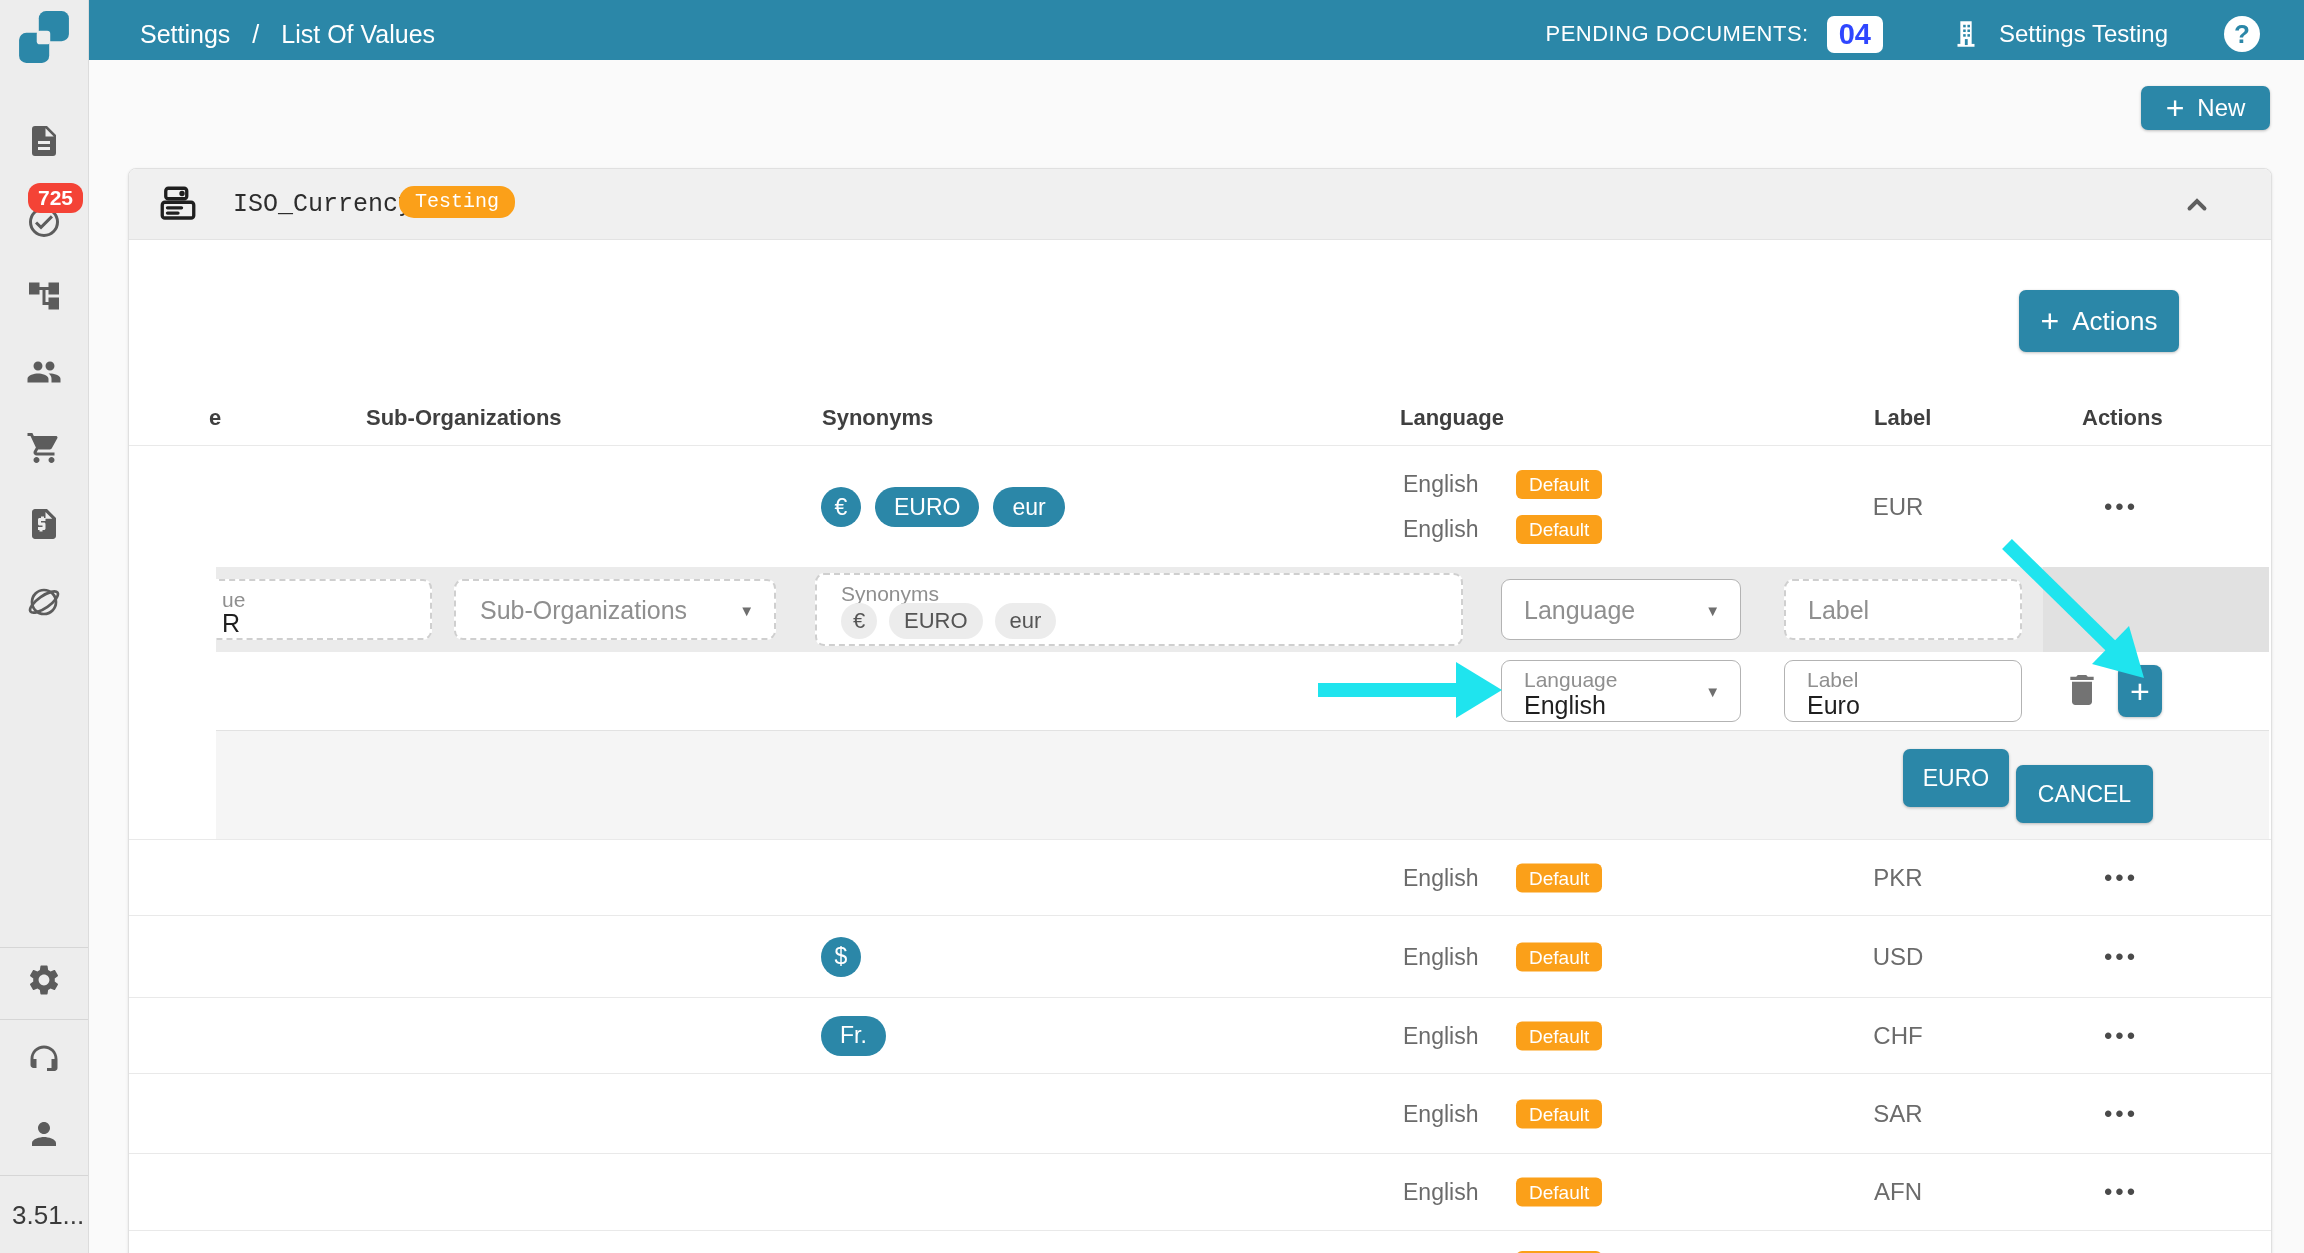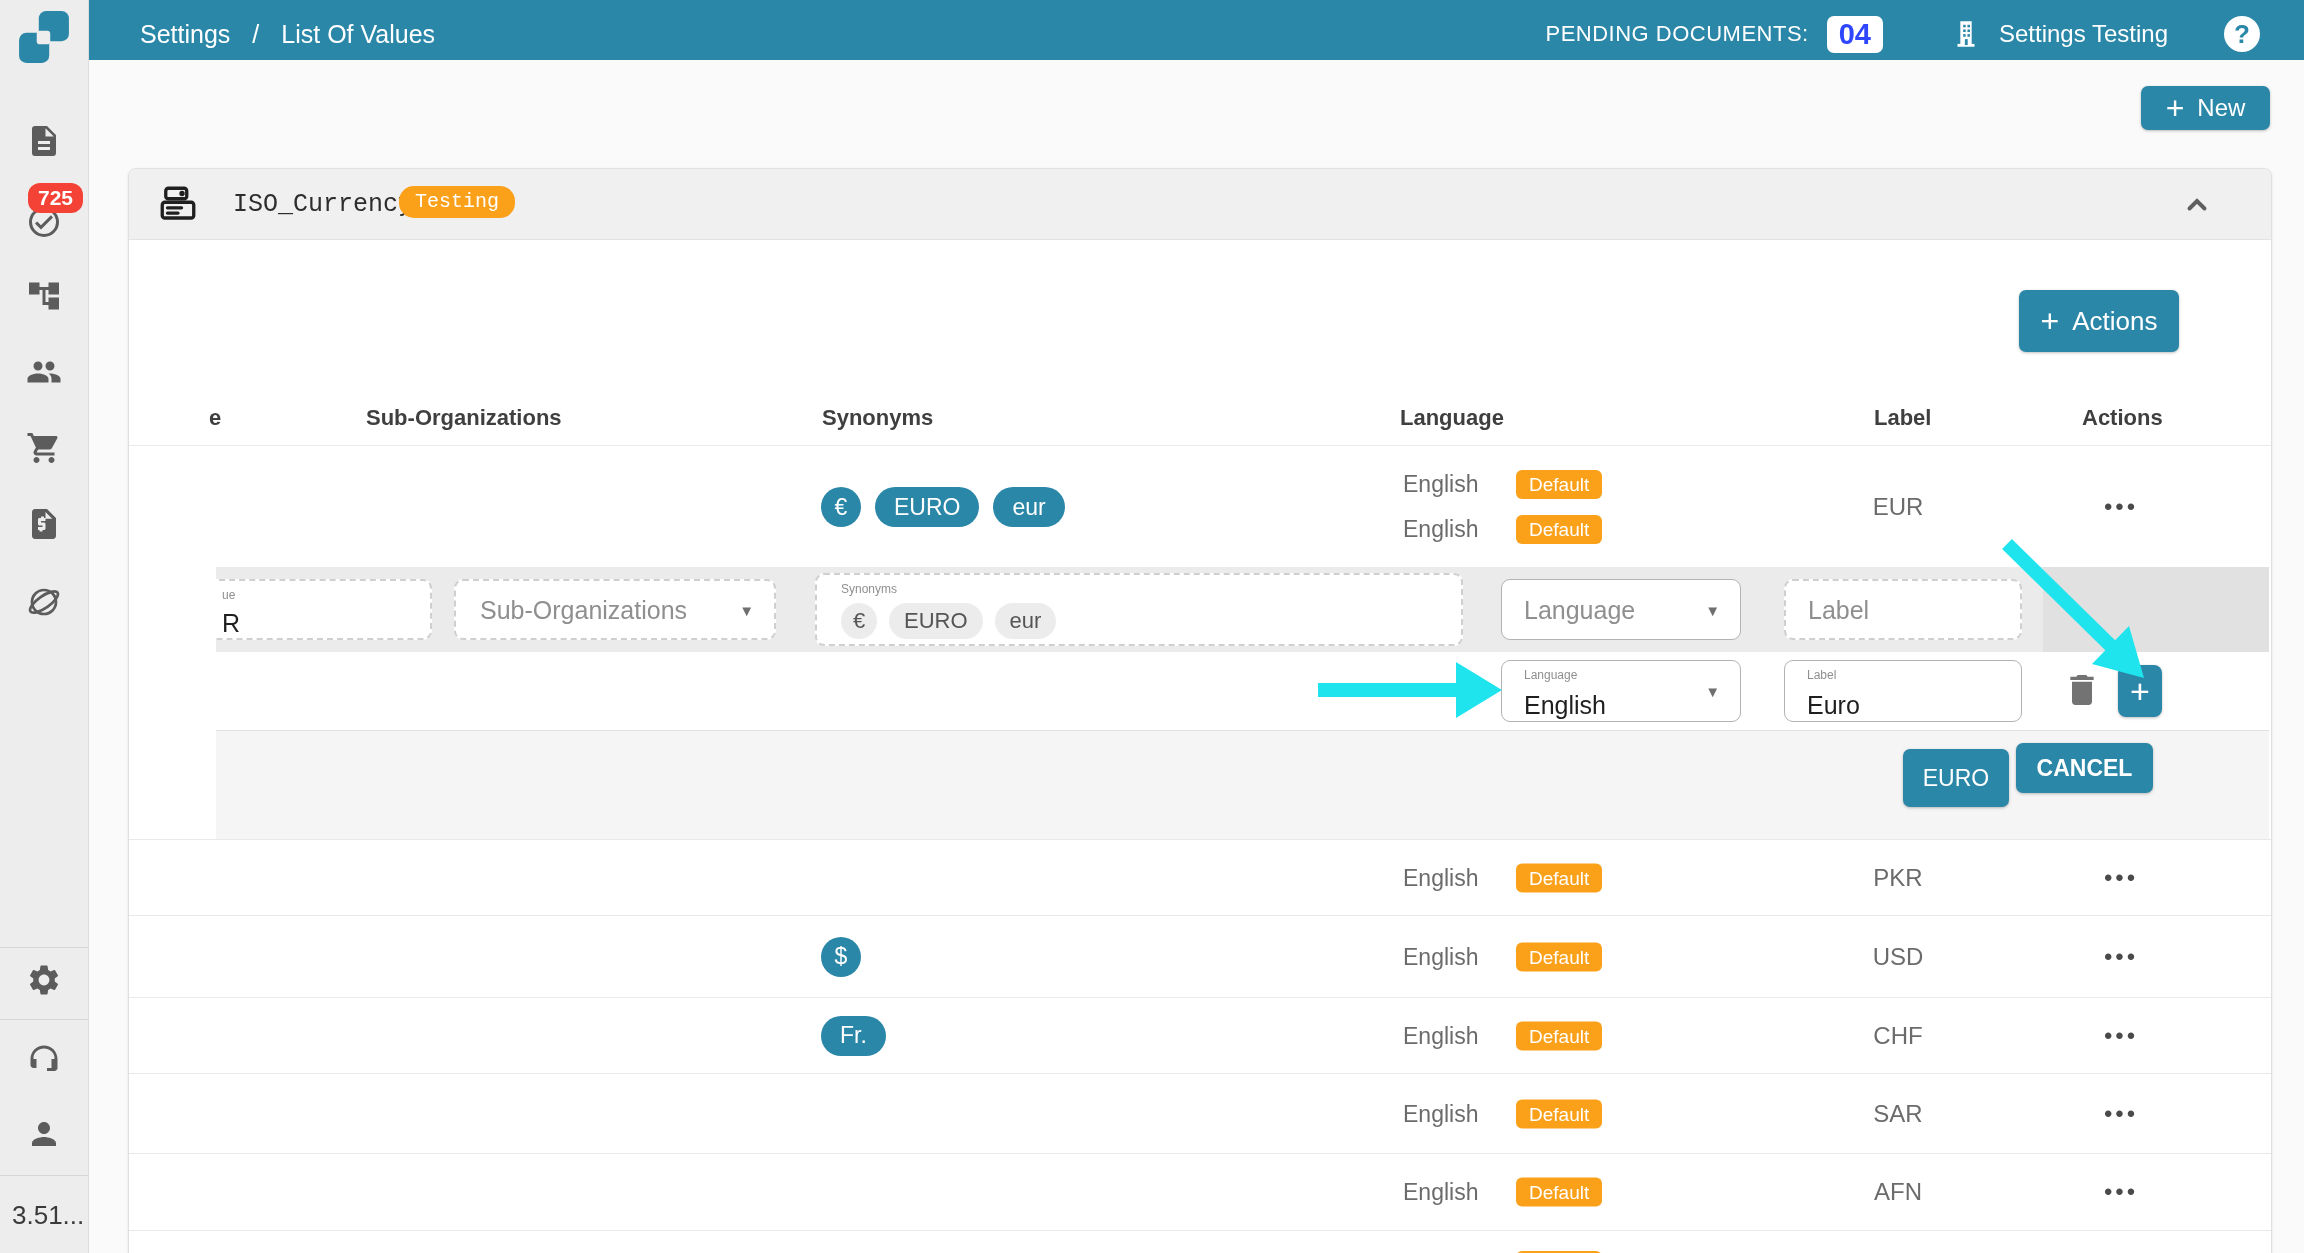--- a/index.html
+++ b/index.html
@@ -66,31 +66,31 @@
   
   .edit-panel{position:absolute;left:87px;top:327px;width:2053px;overflow:hidden;}
   .edit-rowA{position:relative;height:85px;background:#ebebeb;overflow:hidden;}
   .edit-rowA .actions-shade{position:absolute;right:0;top:0;bottom:0;width:226px;background:#e1e1e1;}
   .edit-rowB{position:relative;height:78px;background:#fff;}
   .edit-strip{position:relative;height:109px;background:#f5f5f5;border-top:1px solid #e2e2e2;border-bottom:1px solid #e2e2e2;}
   .inp{position:absolute;background:#fff;border-radius:9px;box-sizing:border-box;}
   .inp.dashed{border:2px dashed #cfcfcf;}
   .inp.solid{border:1px solid #b3b3b3;}
   .inp .ph{position:absolute;left:24px;top:50%;transform:translateY(-50%);font-size:25px;color:#8f8f8f;}
-  .inp .mini{position:absolute;left:24px;top:7px;font-size:12px;color:#8f8f8f;}
+  .inp .mini{position:absolute;left:24px;top:7px;font-size:21px;color:#8f8f8f;}
   .inp .val{position:absolute;left:24px;top:30px;font-size:25px;color:#1f1f1f;}
   .caret{position:absolute;right:20px;top:50%;transform:translateY(-50%);font-size:15px;color:#6f6f6f;}
   .chip-gray{background:#ececec;color:#555;font-size:22px;display:flex;align-items:center;justify-content:center;}
   .chip-gray.chip-round{width:36px;height:36px;}
   .chip-gray.chip-pill{height:36px;border-radius:18px;padding:0 15px;}
   .trash-btn{position:absolute;left:1846px;top:18px;width:42px;height:42px;cursor:pointer;}
   .trash-btn svg{width:40px;height:40px;fill:#737373;}
   .add-btn{position:absolute;left:1902px;top:13px;width:44px;height:52px;font-size:34px;font-weight:400;border-radius:8px;}
   .btn-save{position:absolute;left:1687px;top:18px;width:106px;height:58px;font-size:23px;font-weight:500;}
-  .btn-cancel{position:absolute;left:1800px;top:12px;width:137px;height:50px;font-size:23px;font-weight:700;}
+  .btn-cancel{position:absolute;left:1800px;top:34px;width:137px;height:58px;font-size:23px;font-weight:400;}
   
   .arrows{position:absolute;left:0;top:0;width:2304px;height:1253px;pointer-events:none;z-index:20;}
 </style>
 </head>
 <body>
 
 <div class="sidebar">
   <div class="side-logo">
     <svg viewBox="0 0 52 52">
         <rect x="21" y="1" width="29" height="29" rx="7" fill="#2b87a8"></rect>

